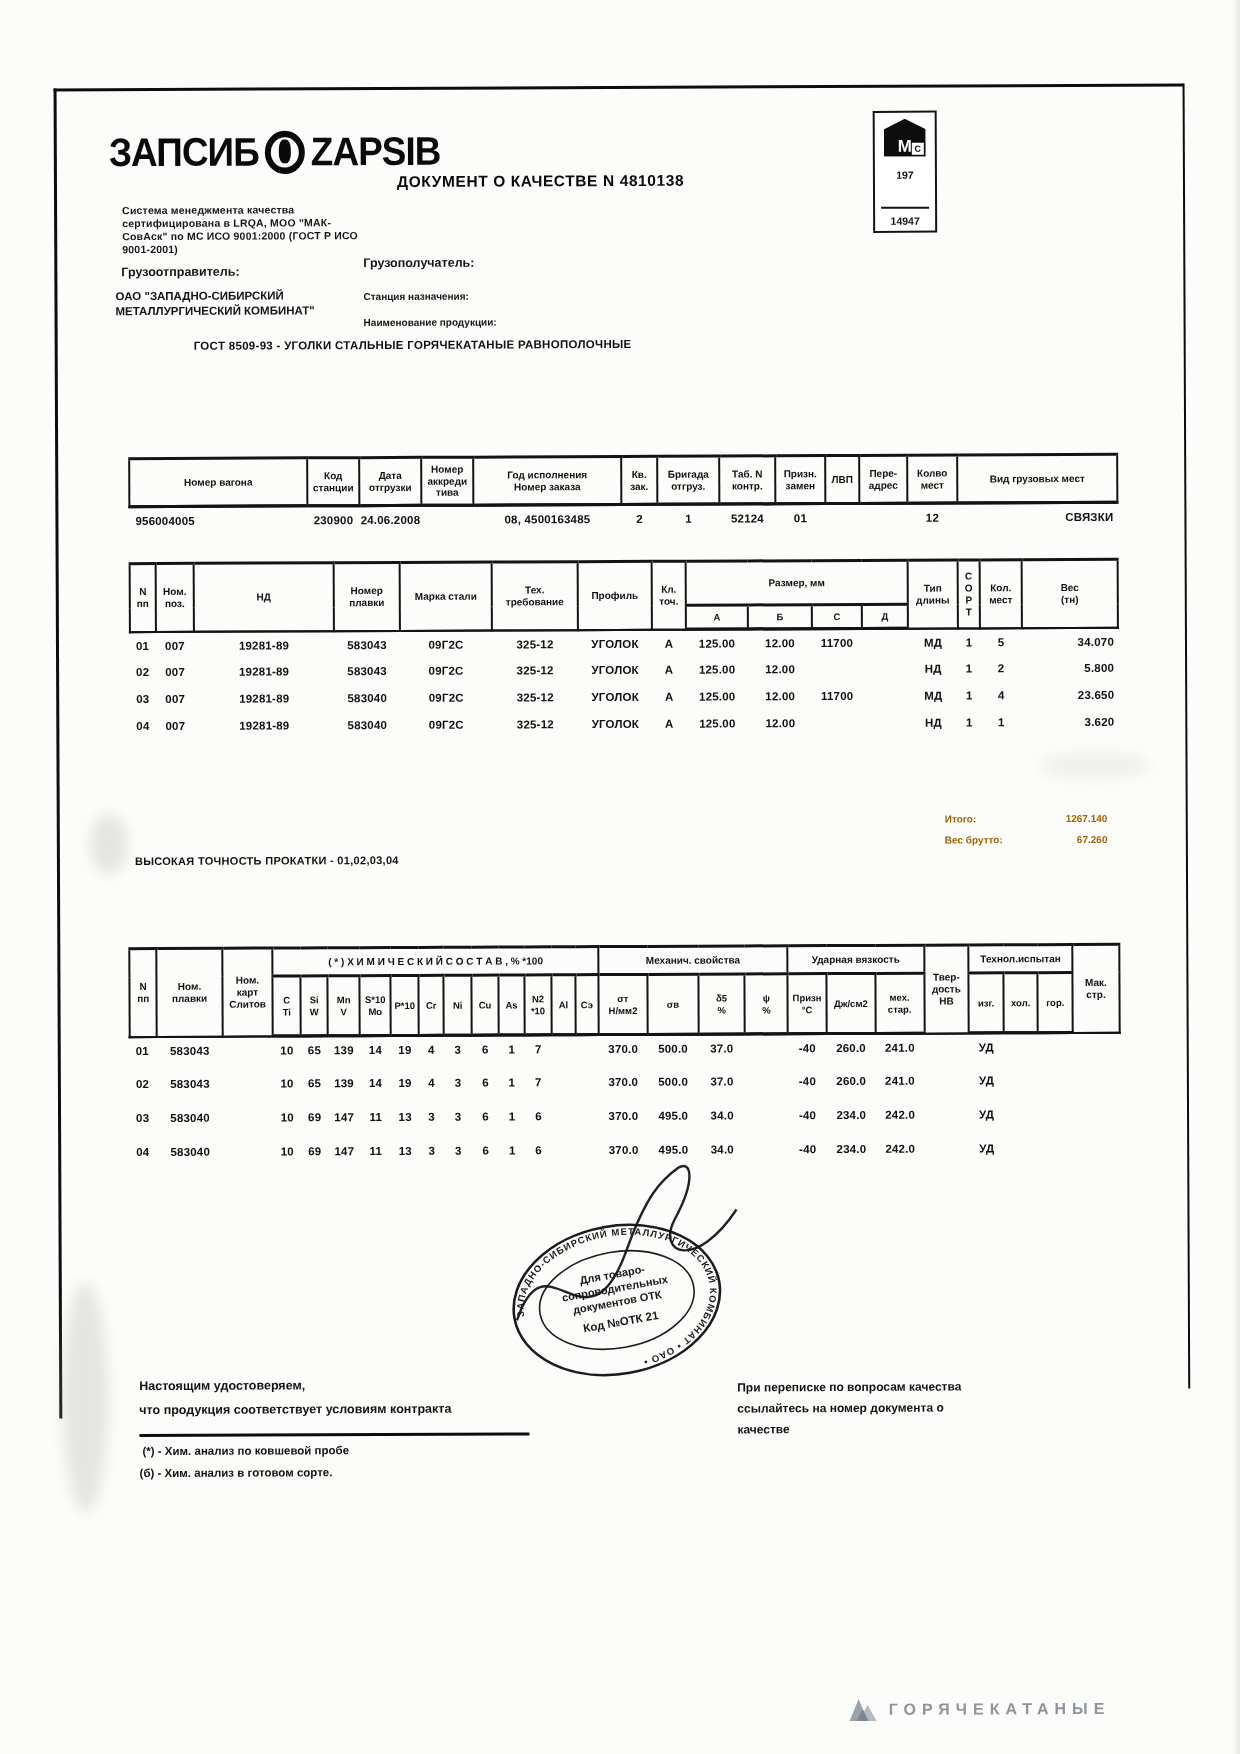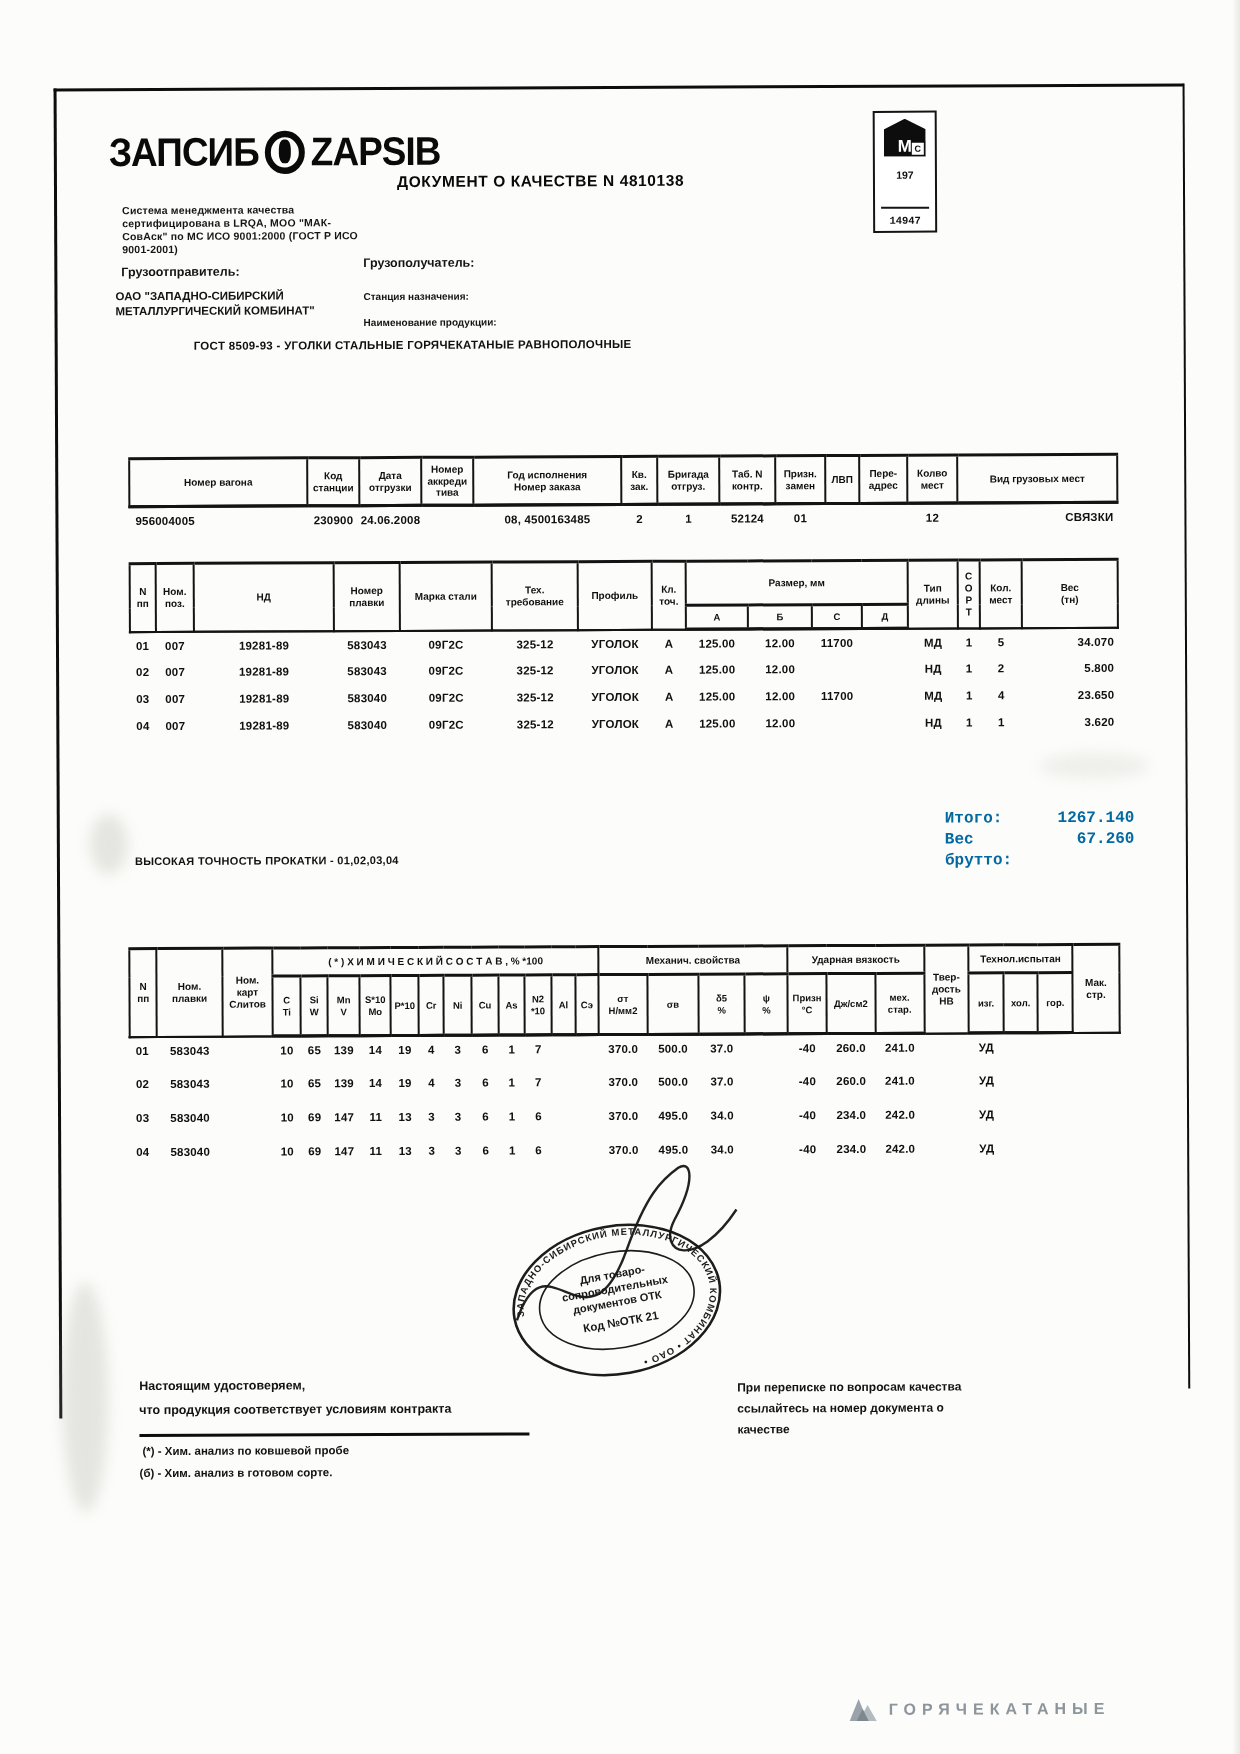--- a/index.html
+++ b/index.html
@@ -23,39 +23,39 @@
   .doctitle{font-size:15.5px;font-weight:bold;letter-spacing:.6px;color:#0a0a0a;}
   .lbl{font-size:12.5px;font-weight:bold;color:#141414;}
   .lbl2{font-size:10px;font-weight:bold;color:#141414;}
   .shipper{font-size:11.5px;font-weight:bold;line-height:15px;color:#141414;}
   .gost{font-size:11.5px;font-weight:bold;letter-spacing:.3px;color:#101010;}
   
   .mcbox{width:64px;height:122px;border:2.5px solid #141414;background:#fff;display:flex;flex-direction:column;align-items:center;padding-top:6px;box-sizing:border-box;}
   .mclogo{width:42px;height:38px;background:#0d0d0d;clip-path:polygon(50% 0,100% 28%,100% 100%,0 100%,0 28%);position:relative;display:flex;align-items:flex-end;justify-content:center;color:#fff;font-weight:900;font-size:17px;}
   .mclogo .c{position:absolute;right:2px;bottom:2px;width:12px;height:12px;background:#fff;color:#0d0d0d;font-size:9px;font-weight:900;display:flex;align-items:center;justify-content:center;}
   .mcnum{font-size:10.5px;font-weight:bold;margin-top:12px;}
-  .mcnum2{font-size:10.5px;font-weight:bold;margin-top:26px;border-top:2px solid #141414;padding-top:6px;width:48px;text-align:center;font-family:Liberation Mono, monospace;}
+  .mcnum2{font-size:10.5px;font-weight:bold;margin-top:26px;border-top:2px solid #141414;padding-top:6px;width:48px;text-align:center;}
   
   table.tbl{border-collapse:collapse;table-layout:fixed;background:transparent;}
   .tbl th{
     border:2px solid #131313;border-top-width:3px;
     font-weight:bold;font-size:10px;line-height:1.18;text-align:center;vertical-align:middle;
     white-space:pre-line;padding:2px 1px;color:#101010;
   }
   .tbl thead tr:last-child th{border-bottom-width:3px;}
   .tbl td{
     border:none;font-size:11.5px;font-weight:bold;text-align:center;vertical-align:top;
     padding:7px 1px 2px 1px;white-space:pre-line;color:#101010;letter-spacing:.2px;
   }
   .tbl td:last-child{text-align:right;padding-right:4px;}
   .tbl td:first-child{text-align:left;padding-left:6px;}
   .sub th{font-size:9.5px;}
   .vsort{font-size:8.5px;line-height:1.05;}
   
-  .totals{font-size:16px;font-weight:bold;line-height:21px;color:#0369a1;font-family:Liberation Mono, monospace;}
+  .totals{font-size:10px;font-weight:bold;line-height:21px;color:#a16207;}
   .totals .trow{display:flex;}
   .totals .tlab{width:92px;}
   .totals .tv1{width:40px;text-align:right;}
   .totals .tv2{width:62px;text-align:left;}
   .precision{font-size:11px;font-weight:bold;letter-spacing:.3px;color:#121212;}
   .certify{font-size:12.5px;font-weight:bold;line-height:24px;color:#121212;}
   .footnote{font-size:11.5px;font-weight:bold;line-height:22px;color:#121212;}
   .fnline{height:3px;background:#0d0d0d;width:390px;}
   .reply{font-size:12px;font-weight:bold;line-height:21px;color:#121212;}
   

